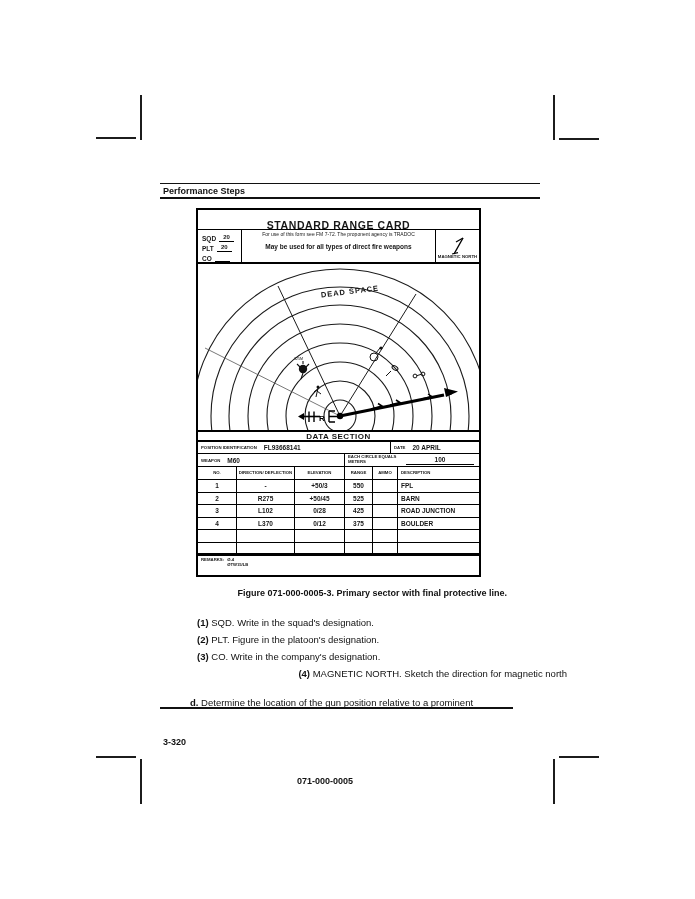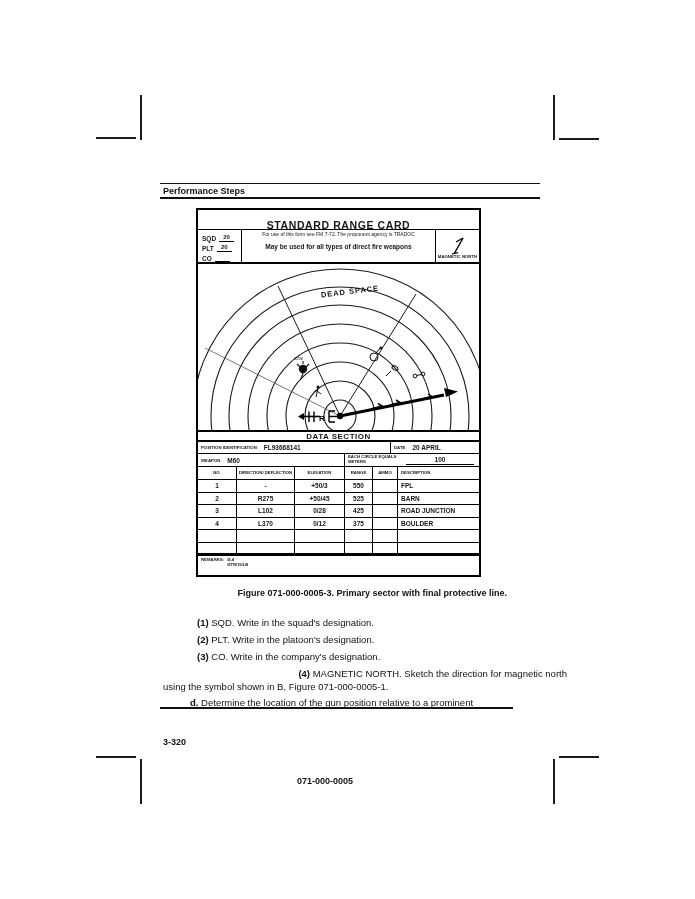--- a/index.html
+++ b/index.html
@@ -256,29 +256,28 @@
       </span>
     </div>
   </div>
 
   <div class="caption">Figure 071-000-0005-3. Primary sector with final protective line.</div>
 
   <div class="bodyline" style="top:617px;padding-left:37px;">
     <b>(1)</b>&nbsp;<span>SQD. Write in the squad's designation.</span>
   </div>
   <div class="bodyline" style="top:634px;padding-left:37px;">
-    <b>(2)</b>&nbsp;<span>PLT. Write in the platoon's designation.</span>
+    <b>(2)</b>&nbsp;<span>PLT. Figure in the platoon's designation.</span>
   </div>
   <div class="bodyline" style="top:651px;padding-left:37px;">
     <b>(3)</b>&nbsp;<span>CO. Write in the company's designation.</span>
   </div>
   <div class="bodyline" style="top:668px;padding-left:37px;text-align:right;">
     <b>(4)</b>&nbsp;<span>MAGNETIC NORTH. Sketch the direction for magnetic north</span>
   </div>
-  <div class="bodyline" style="top:681px;padding-left:3px;">using the symbol shown in B, Figure 071-000-0005-1.</div>
   <div class="bodyline" style="top:697px;padding-left:30px;">
     <b>d.</b>&nbsp;<span>Determine the location of the gun position relative to a prominent</span>
   </div>
 
   <div class="rule" style="left:160px;top:707px;width:353px;height:2px;"></div>
 
   <div class="ft" style="left:163px;top:725px;">3-320</div>
   <div class="ft" style="left:297px;top:764px;">071-000-0005</div>
 
 </div>

